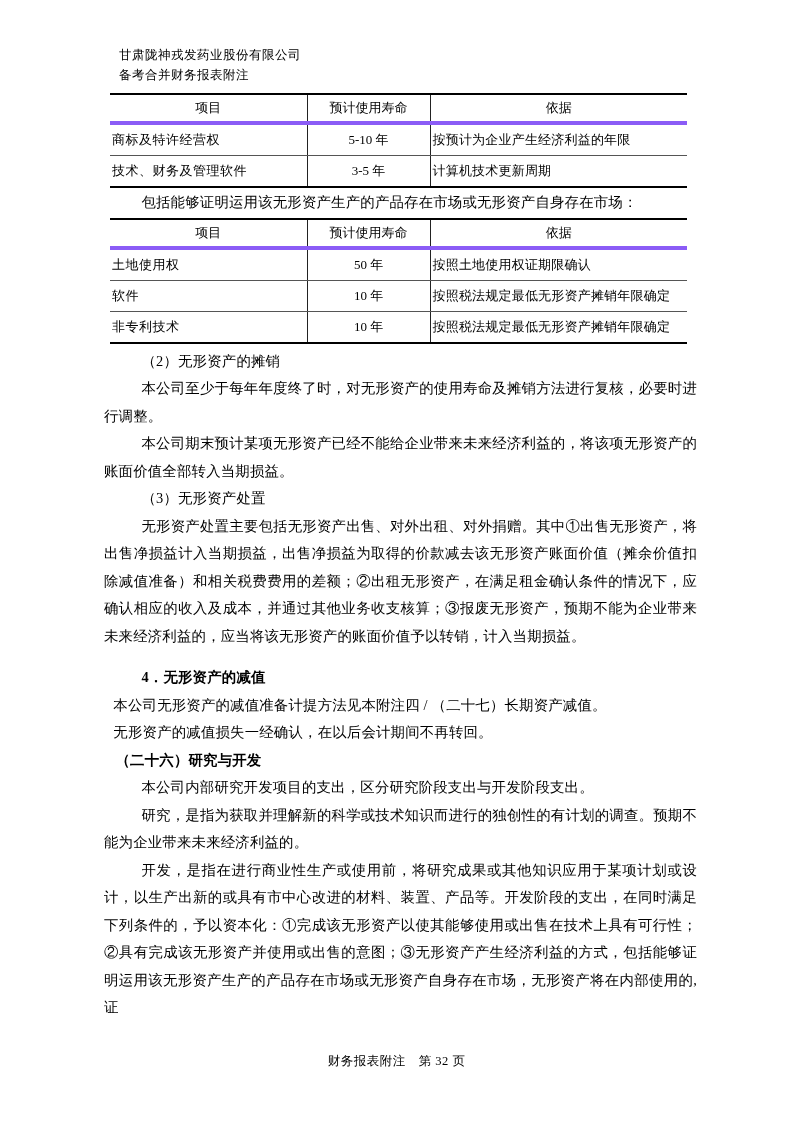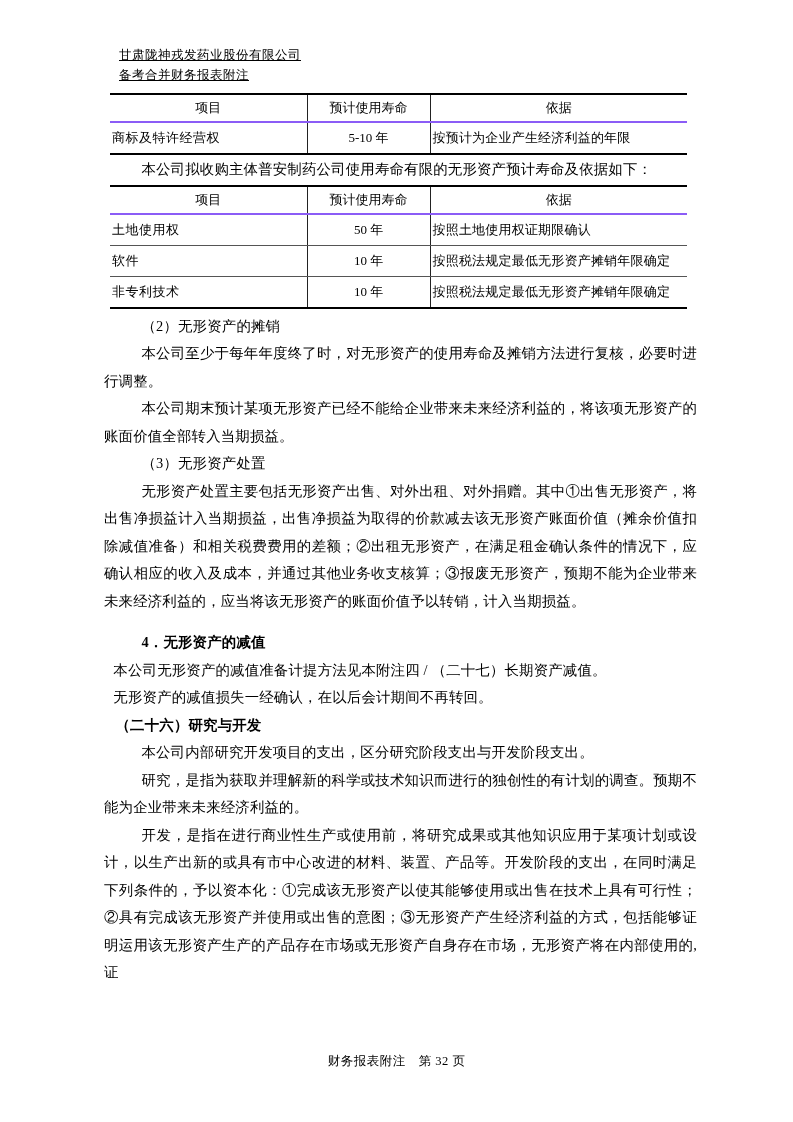--- a/index.html
+++ b/index.html
@@ -7,35 +7,35 @@
   .page {
     position:relative;
     width:793px; height:1122px;
     background:#ffffff;
     color:#000000;
     font-family:"Liberation Serif","DejaVu Serif",serif;
     padding:46px 96px 0 104px;
     overflow:hidden;
   }
   .doc-header { font-size:12.5px; line-height:19.5px; margin-left:15px; }
-  .doc-header div { letter-spacing:0.5px;text-decoration:underline; }
+  .doc-header div { letter-spacing:0.5px; }
 
   table.fin-table {
     border-collapse:collapse;
     table-layout:fixed;
     width:577px;
     margin-left:6px;
     font-size:13px;
     border-top:2.5px solid #000;
     border-bottom:2.5px solid #000;
   }
   table.fin-table th {
     font-weight:normal; text-align:center;
     padding:4px 2px;
-    border-bottom:2px solid #8b5cf6;
+    border-bottom:4px solid #8b5cf6;
   }
   table.fin-table td {
     padding:6px 2px;
     border-bottom:1px solid #555;
     vertical-align:middle;
   }
   table.fin-table tr:last-child td { border-bottom:none; }
   .c1 { width:197px; border-right:1px solid #222; }
   td.c1 { text-align:left; padding-left:4px; letter-spacing:0.5px; }
   .c2 { width:123px; text-align:center; border-right:1px solid #222; }
@@ -84,24 +84,29 @@
         <th class="c2">预计使用寿命</th>
         <th class="c3">依据</th>
       </tr>
     </thead>
     <tbody>
       <tr>
         <td class="c1">商标及特许经营权</td>
         <td class="c2">5-10 年</td>
         <td class="c3">按预计为企业产生经济利益的年限</td>
       </tr>
+      <tr>
+        <td class="c1">技术、财务及管理软件</td>
+        <td class="c2">3-5 年</td>
+        <td class="c3">计算机技术更新周期</td>
+      </tr>
     </tbody>
   </table>
 
-  <p class="para intro">本公司拟收购主体普安制药公司使用寿命有限的无形资产预计寿命及依据如下：</p>
+  <p class="para intro">包括能够证明运用该无形资产生产的产品存在市场或无形资产自身存在市场：</p>
 
   <table class="fin-table t2">
     <thead>
       <tr>
         <th class="c1">项目</th>
         <th class="c2">预计使用寿命</th>
         <th class="c3">依据</th>
       </tr>
     </thead>
     <tbody>

